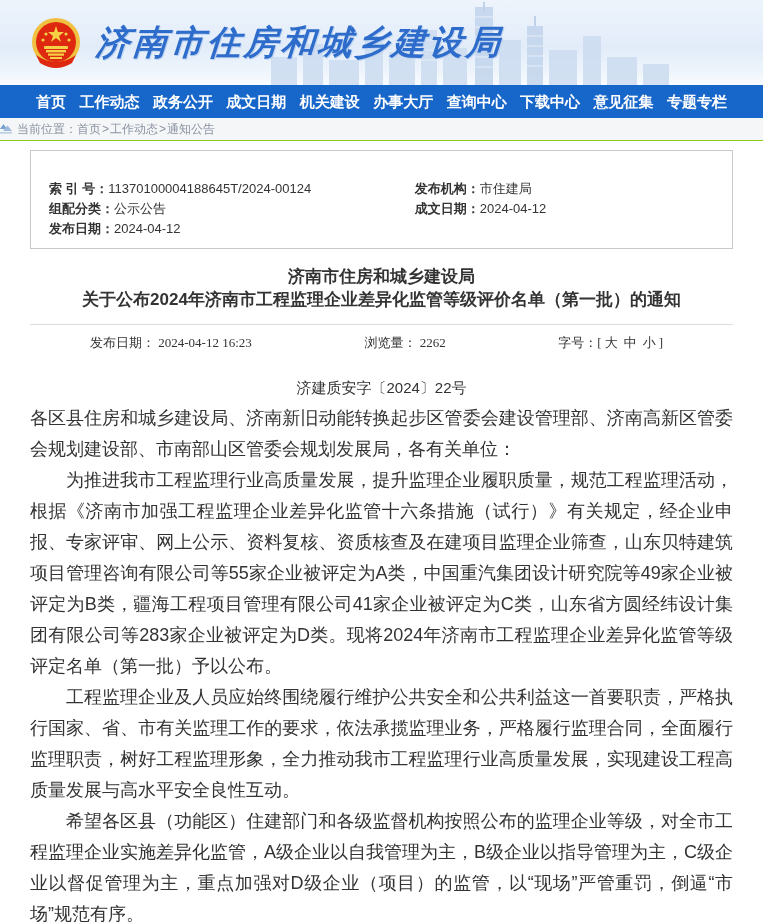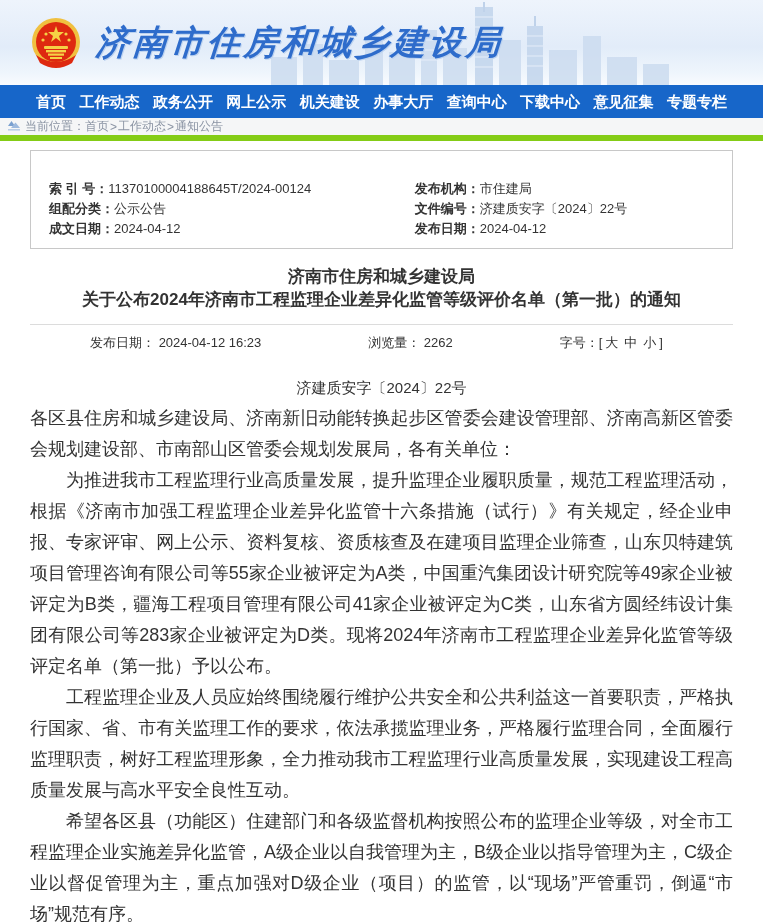--- a/index.html
+++ b/index.html
@@ -30,41 +30,41 @@
   .nav {
     height:33px; background:#1766c9; display:flex; align-items:center;
     justify-content:space-between; padding:0 36px;
   }
   .nav-item {
     color:#ffffff; font-size:15px; font-weight:600; line-height:33px;
     cursor:pointer; white-space:nowrap;
   }
   
   .crumb-bar {
-    height:23px; background:#f5f6f7; border-bottom:6px solid #84cc16;
-    display:flex; align-items:center; padding-left:8px;
+    height:23px; background:#f5f6f7; border-bottom:1px solid #84cc16;
+    display:flex; align-items:center; 
     font-size:12px; color:#8a93a3;
   }
   .crumb-icon { width:12px; height:11px; margin-right:5px; }
   .crumb-link { color:#8a93a3; cursor:pointer; }
   .crumb-sep { margin:0 1px; }
   
   .content { padding:9px 30px 0 30px; }
   .info-box {
     border:1px solid #c8c8c8; padding:28px 18px 9px 18px;
     display:grid; grid-template-columns:55% 45%;
   }
   .info-cell { font-size:13px; line-height:20px; white-space:nowrap; }
   .info-label { font-weight:bold; color:#333; }
   .info-value { color:#333; }
   .agency-title { text-align:center; font-size:17px; font-weight:bold; margin-top:16px; }
   .notice-title { text-align:center; font-size:17px; font-weight:bold; }
   .meta-row {
     margin-top:13px; border-top:1px solid #dcdcdc; padding:9px 70px 0 60px;
-    display:flex; justify-content:space-between; font-size:13px; color:#333;
+    display:flex; justify-content:space-between; font-size:13px; color:#333;font-family:Liberation Serif, serif;
   }
   .meta-row .fs-opt { margin:0 3px; cursor:pointer; }
   .doc-number { text-align:center; font-size:15px; margin-top:20px; line-height:31px; }
   .body-text { font-size:18px; line-height:31px; text-align:justify; color:#333; }
   .body-text p { margin:0; }
   .body-text p.indent { text-indent:2em; }
   .attachment { margin-top:28px; font-size:15px; padding-left:2em; }
   .doc-icon { width:13px; height:14px; vertical-align:-2px; margin:0 2px; }
   .attach-link { color:#333; cursor:pointer;margin-top:16px; }
 </style>
@@ -123,21 +123,21 @@
       <path d="M6 38 Q26 52 46 38 L42 46 Q26 56 10 46 Z" fill="#de2910"></path>
     </svg>
     <div class="site-title">济南市住房和城乡建设局</div>
   </div>
 </div>
 
 <div class="nav">
   <span class="nav-item">首页</span>
   <span class="nav-item">工作动态</span>
   <span class="nav-item">政务公开</span>
-  <span class="nav-item">网上公示</span>
+  <span class="nav-item">成文日期</span>
   <span class="nav-item">机关建设</span>
   <span class="nav-item">办事大厅</span>
   <span class="nav-item">查询中心</span>
   <span class="nav-item">下载中心</span>
   <span class="nav-item">意见征集</span>
   <span class="nav-item">专题专栏</span>
 </div>
 
 <div class="crumb-bar">
   <svg class="crumb-icon" viewBox="0 0 12 11">
@@ -159,23 +159,20 @@
     <div class="info-cell">
       <span class="info-label">索 引 号：</span><span class="info-value">11370100004188645T/2024-00124</span>
     </div>
     <div class="info-cell">
       <span class="info-label">发布机构：</span><span class="info-value">市住建局</span>
     </div>
     <div class="info-cell">
       <span class="info-label">组配分类：</span><span class="info-value">公示公告</span>
     </div>
     <div class="info-cell">
-      <span class="info-label">文件编号：</span><span class="info-value">济建质安字〔2024〕22号</span>
-    </div>
-    <div class="info-cell">
       <span class="info-label">成文日期：</span><span class="info-value">2024-04-12</span>
     </div>
     <div class="info-cell">
       <span class="info-label">发布日期：</span><span class="info-value">2024-04-12</span>
     </div>
     <div class="info-cell"></div>
   </div>
 
   <div class="agency-title">济南市住房和城乡建设局</div>
   <div class="notice-title">关于公布2024年济南市工程监理企业差异化监管等级评价名单（第一批）的通知</div>

